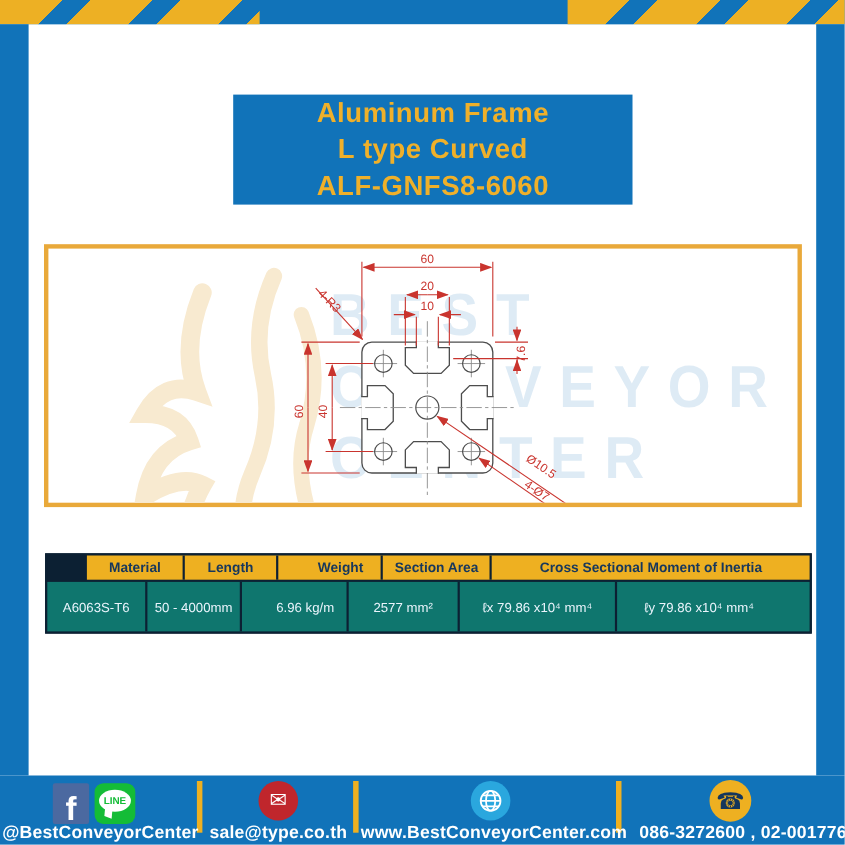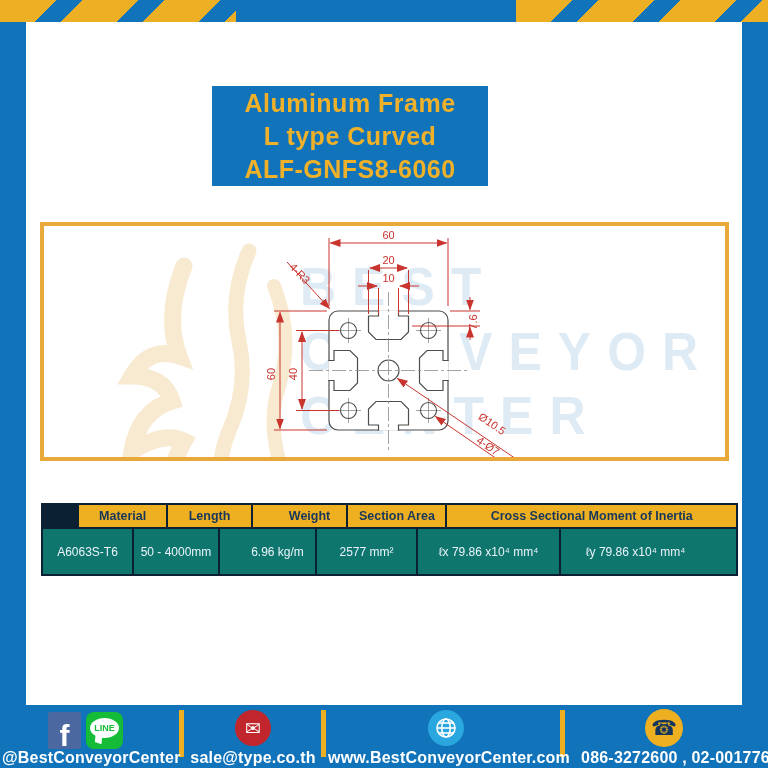--- a/index.html
+++ b/index.html
@@ -10,21 +10,21 @@
   
   .frame-top{position:absolute;left:0;top:0;width:768px;height:22px;background:#1173b9;}
   .hazard{position:absolute;top:0;height:22px;
     background:repeating-linear-gradient(135deg,#edb024 0 40px,#1173b9 40px 58px);}
   .hazard.left{left:0;width:236px;}
   .hazard.right{right:0;width:252px;}
   .frame-left{position:absolute;left:0;top:22px;width:26px;height:683px;background:#1173b9;}
   .frame-right{position:absolute;left:742px;top:22px;width:26px;height:683px;background:#1173b9;}
 
   
-  .title-box{position:absolute;left:212px;top:86px;width:276px;height:100px;background:#1173b9;
+  .title-box{position:absolute;left:212px;top:86px;width:363px;height:100px;background:#1173b9;
     display:flex;flex-direction:column;justify-content:center;align-items:center;}
   .title-box div{color:#efb02a;font-weight:bold;font-size:25px;line-height:33px;letter-spacing:.5px;}
 
   
   .draw-box{position:absolute;left:40px;top:222px;width:681px;height:231px;border:4px solid #e9a93a;
     background:#ffffff;overflow:hidden;}
   .wm-text{position:absolute;left:256px;top:28px;color:rgba(21,115,186,0.14);
     font-weight:bold;font-size:50px;letter-spacing:16px;line-height:60px;transform:scaleY(1.08);
     transform-origin:top left;white-space:nowrap;}
   .wm-text .wm-row{height:60px;}

